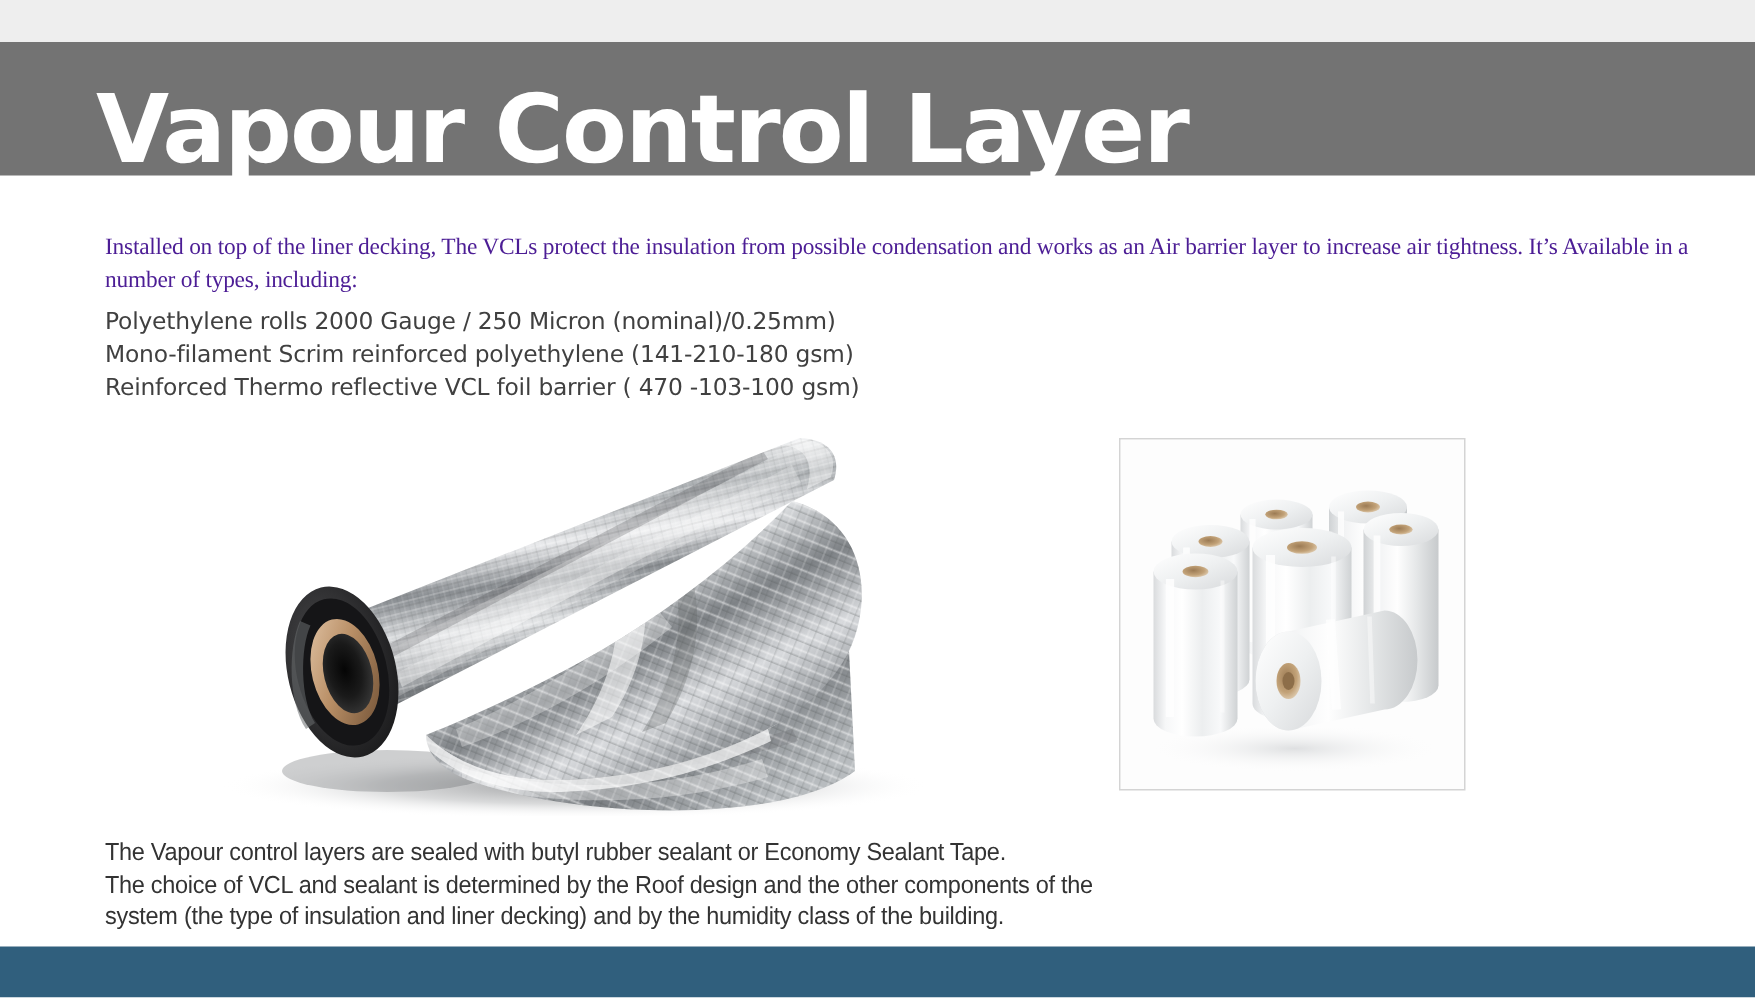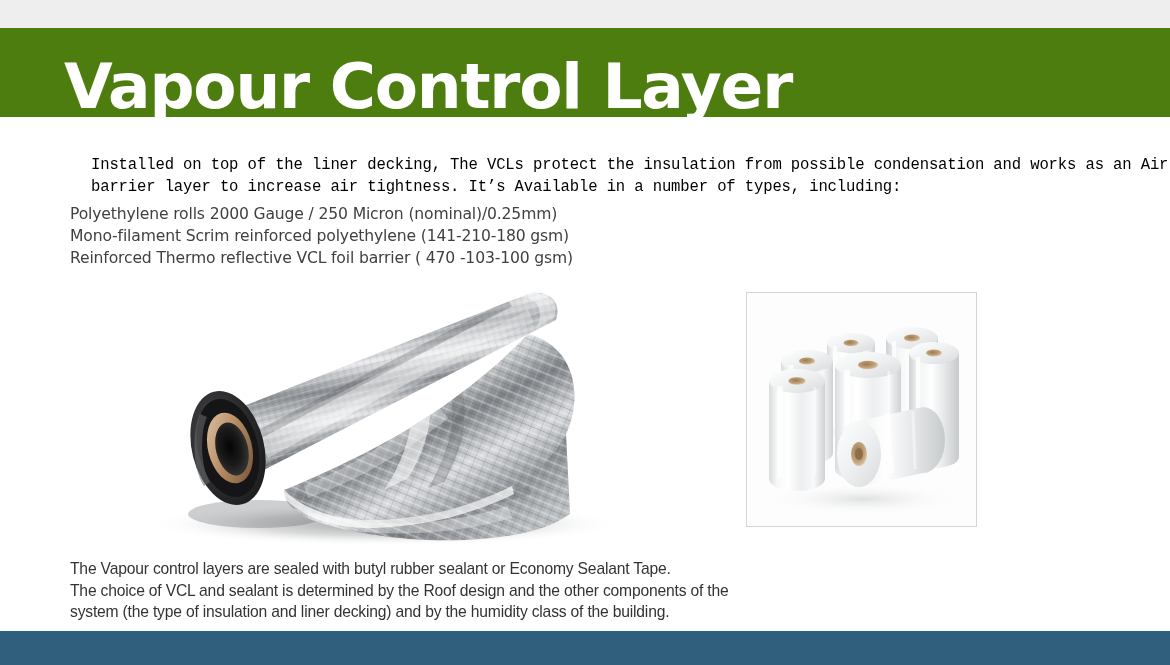--- a/index.html
+++ b/index.html
@@ -30,21 +30,21 @@
     height: 28px;
     background: #eeeeee;
   }
 
   
   .title-band {
     position: absolute;
     left: 0; top: 28px;
     width: 1170px;
     height: 89px;
-    background: #4d7c0f;
+    background: #737373;
   }
   .title-text {
     position: absolute;
     left: 64px;
     top: 27px;
     font-family: "DejaVu Sans", sans-serif;
     font-size: 63px;
     line-height: 63px;
     font-weight: 600;
     letter-spacing: -1.2px;
@@ -60,26 +60,25 @@
     height: 34px;
     background: #305f7d;
   }
 
   
   .intro-para {
     position: absolute;
     left: 70px;
     top: 138px;
     width: 1078px;
-    font-family: Liberation Mono, monospace;
+    font-family: Liberation Serif, serif;
     font-size: 15.6px;
     line-height: 22.5px;
-    color: #000000;
+    color: #4c1d95;
     letter-spacing: -0.15px;
-    margin-left: 21px;
   }
 
   .spec-list {
     position: absolute;
     left: 70px;
     top: 204px;
     font-family: "DejaVu Sans", sans-serif;
     font-size: 15.6px;
     line-height: 21.8px;
     color: #404040;

